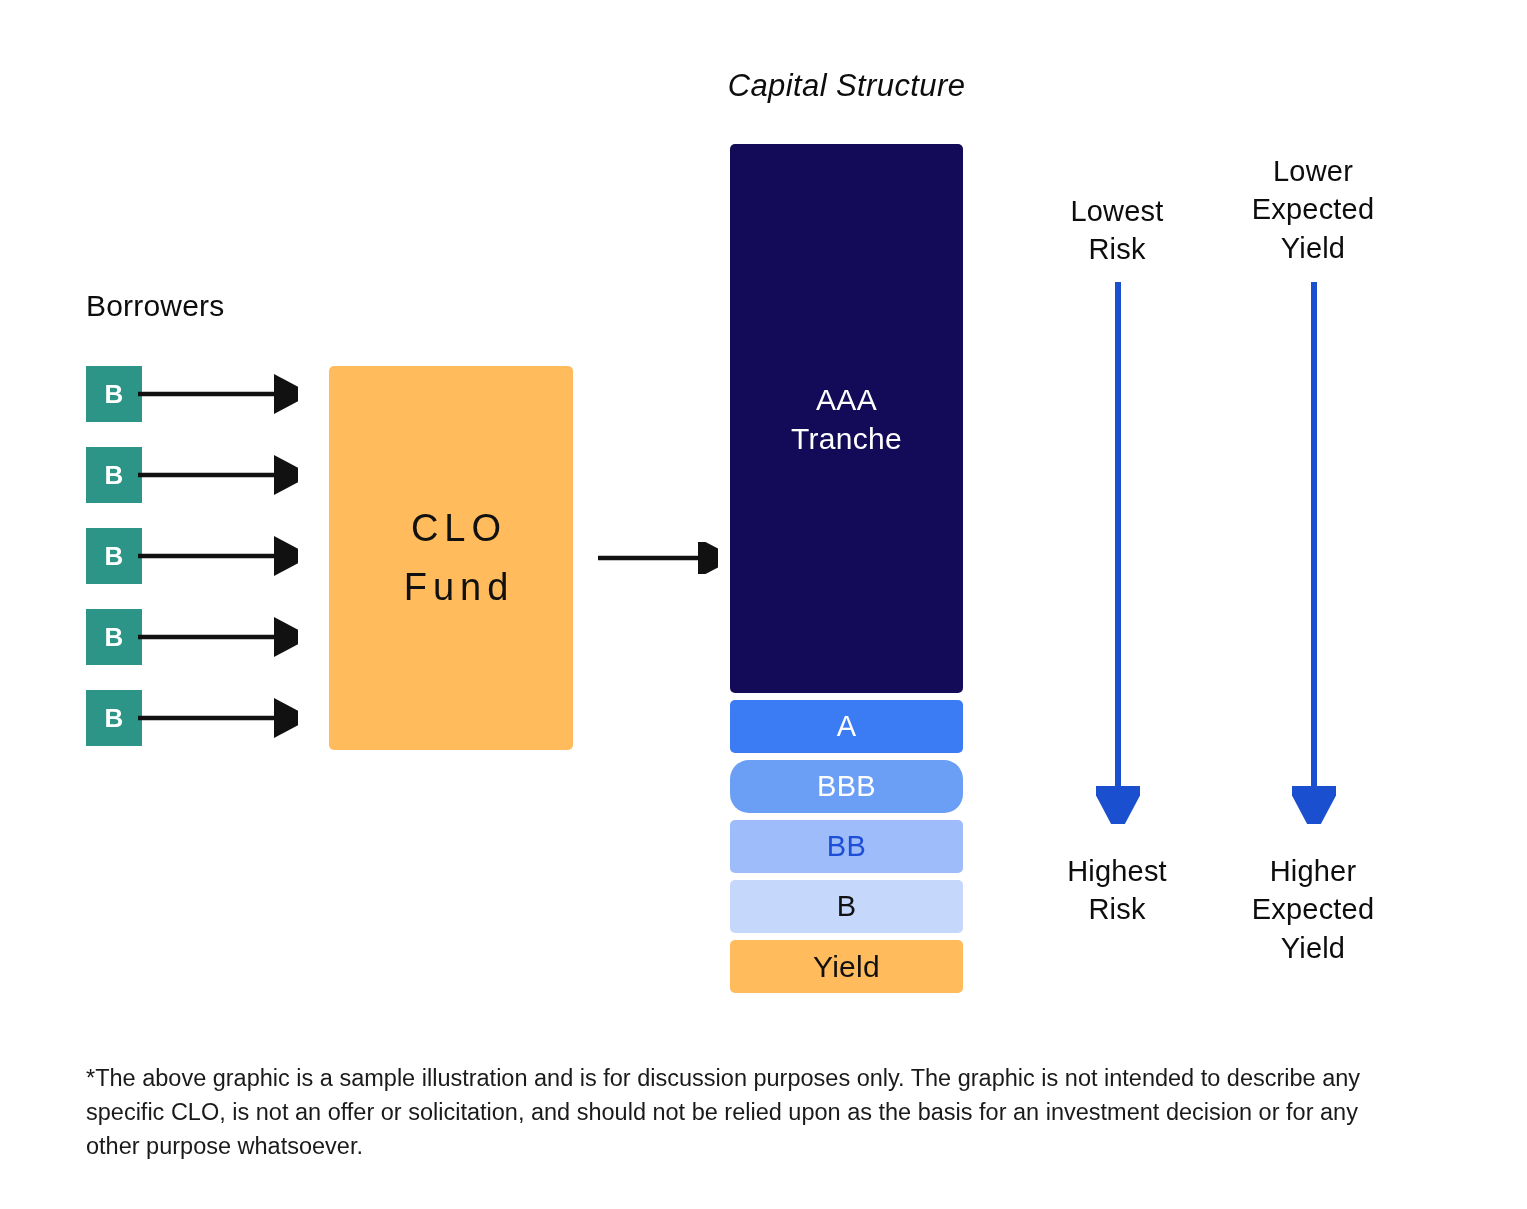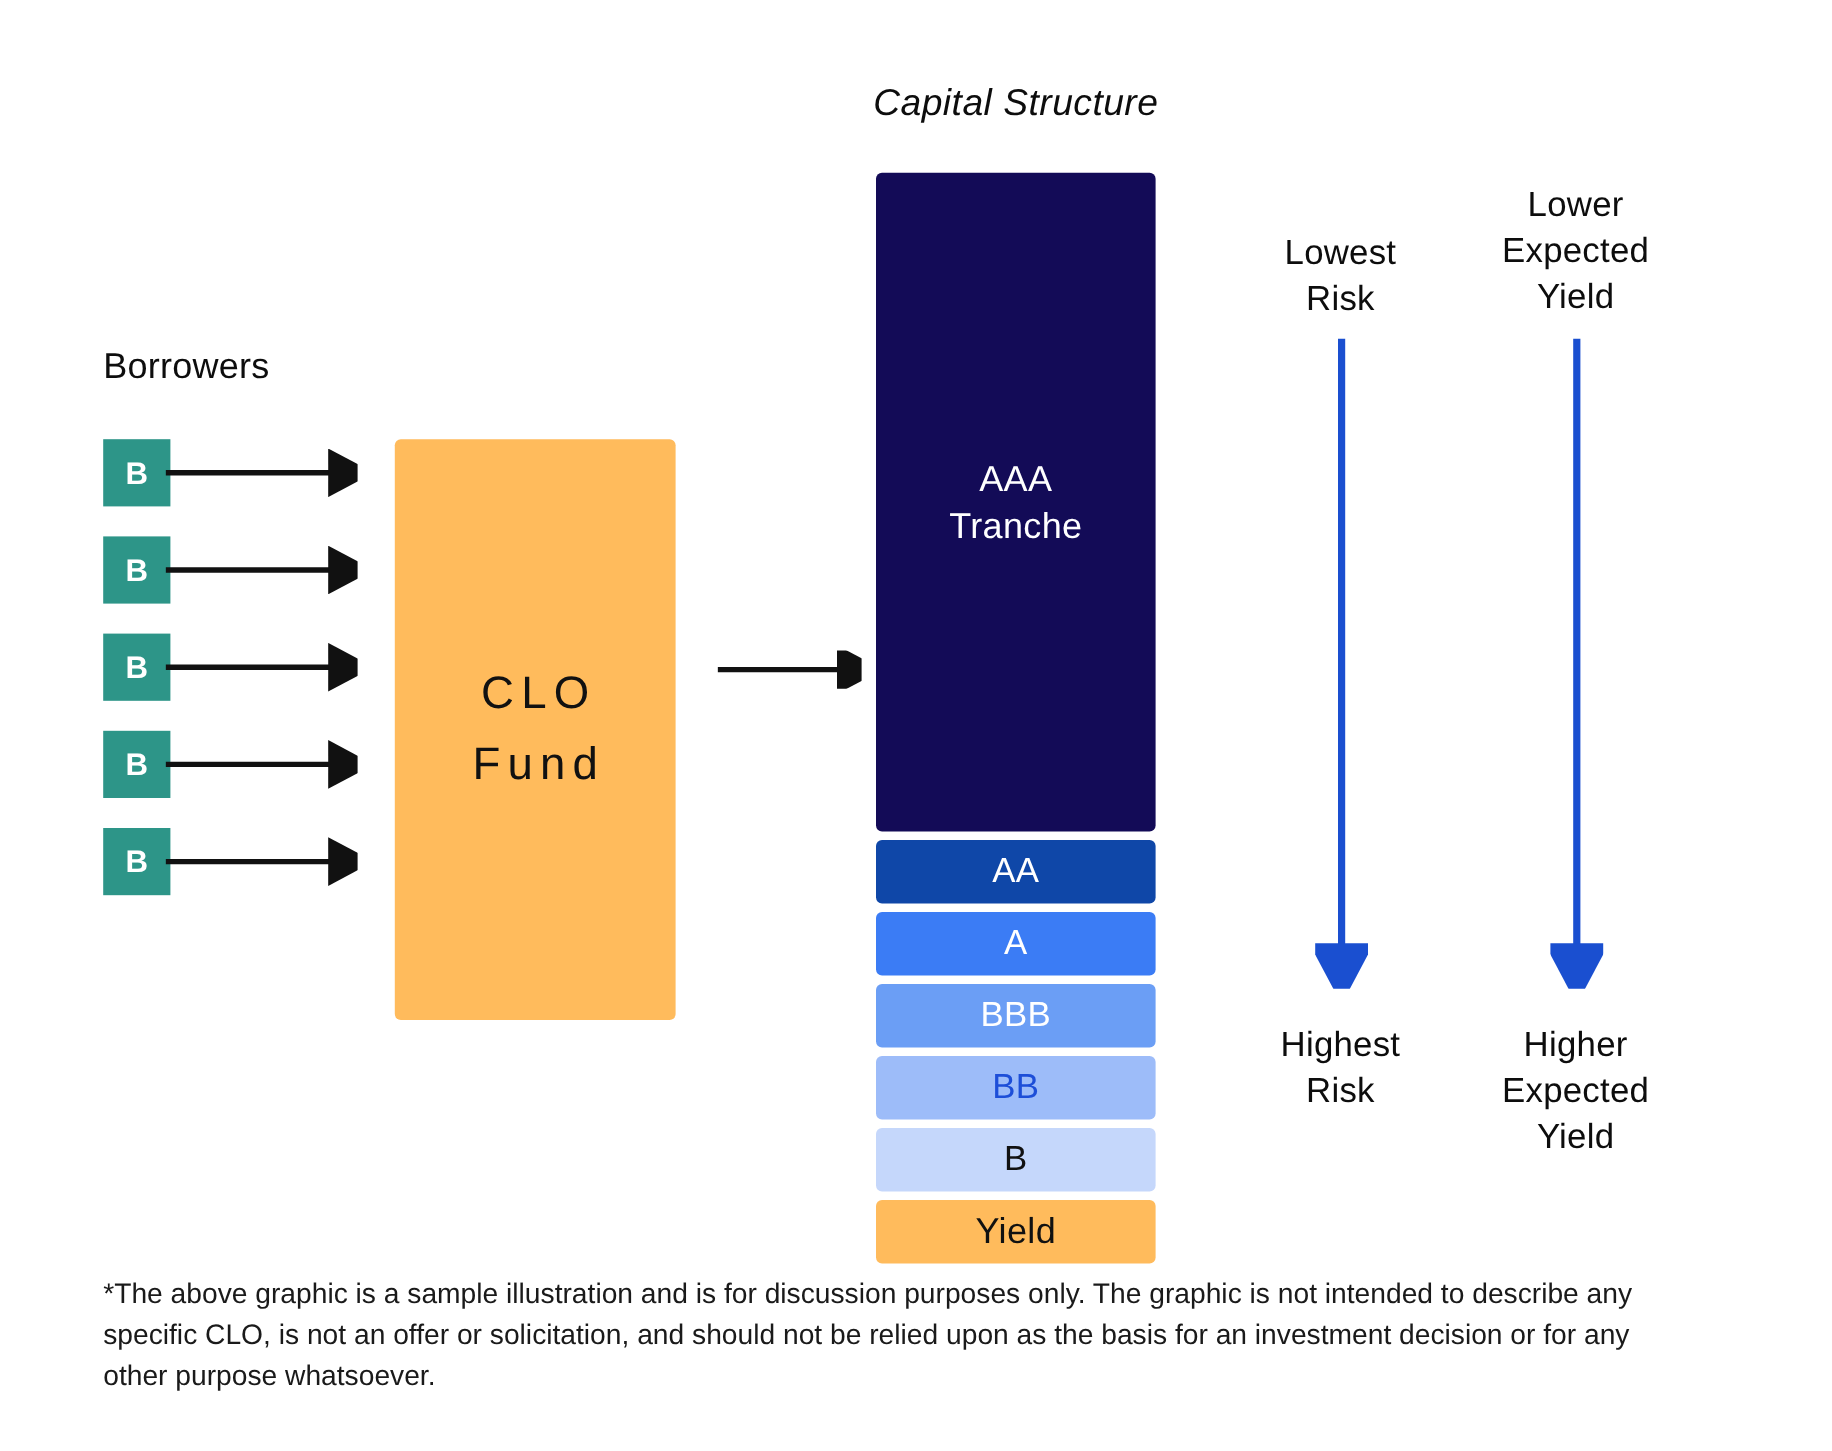--- a/index.html
+++ b/index.html
@@ -60,27 +60,28 @@
     align-items: center;
     justify-content: center;
     line-height: 1;
   }
 
   
   #clo-fund-box {
     left: 329px;
     top: 366px;
     width: 234px;
-    height: 484px;
+    height: 384px;
     background: #ffbb5c;
     border-radius: 5px;
     display: flex;
     flex-direction: column;
     align-items: center;
     justify-content: center;
+    padding-left: 10px;
   }
   #clo-fund-box .line {
     font-size: 38px;
     font-weight: 400;
     letter-spacing: 6px;
     color: #111111;
     line-height: 1.55;
     text-indent: 6px;
   }
 
@@ -192,29 +193,26 @@
 
   <div class="abs" id="capital-stack">
 
     <div class="tranche aaa" style="height:549px; background:#130b57; color:#ffffff;">
       <div class="t-label">
         <div>AAA</div>
         <div>Tranche</div>
       </div>
     </div>
 
-    <div class="tranche row" style="background:#0f47a8; color:#ffffff;">
-      <span class="t-label">AA</span>
-    </div>
 
     <div class="tranche row" style="background:#3b7cf5; color:#ffffff;">
       <span class="t-label">A</span>
     </div>
 
-    <div class="tranche row" style="background:#6b9ef5; color:#ffffff;">
+    <div class="tranche row" style="background:#6b9ef5; color:#ffffff;border-radius:19px;">
       <span class="t-label">BBB</span>
     </div>
 
     <div class="tranche row" style="background:#9dbcf9; color:#1d4ed8;">
       <span class="t-label">BB</span>
     </div>
 
     <div class="tranche row" style="background:#c5d7fb; color:#111111;">
       <span class="t-label">B</span>
     </div>

